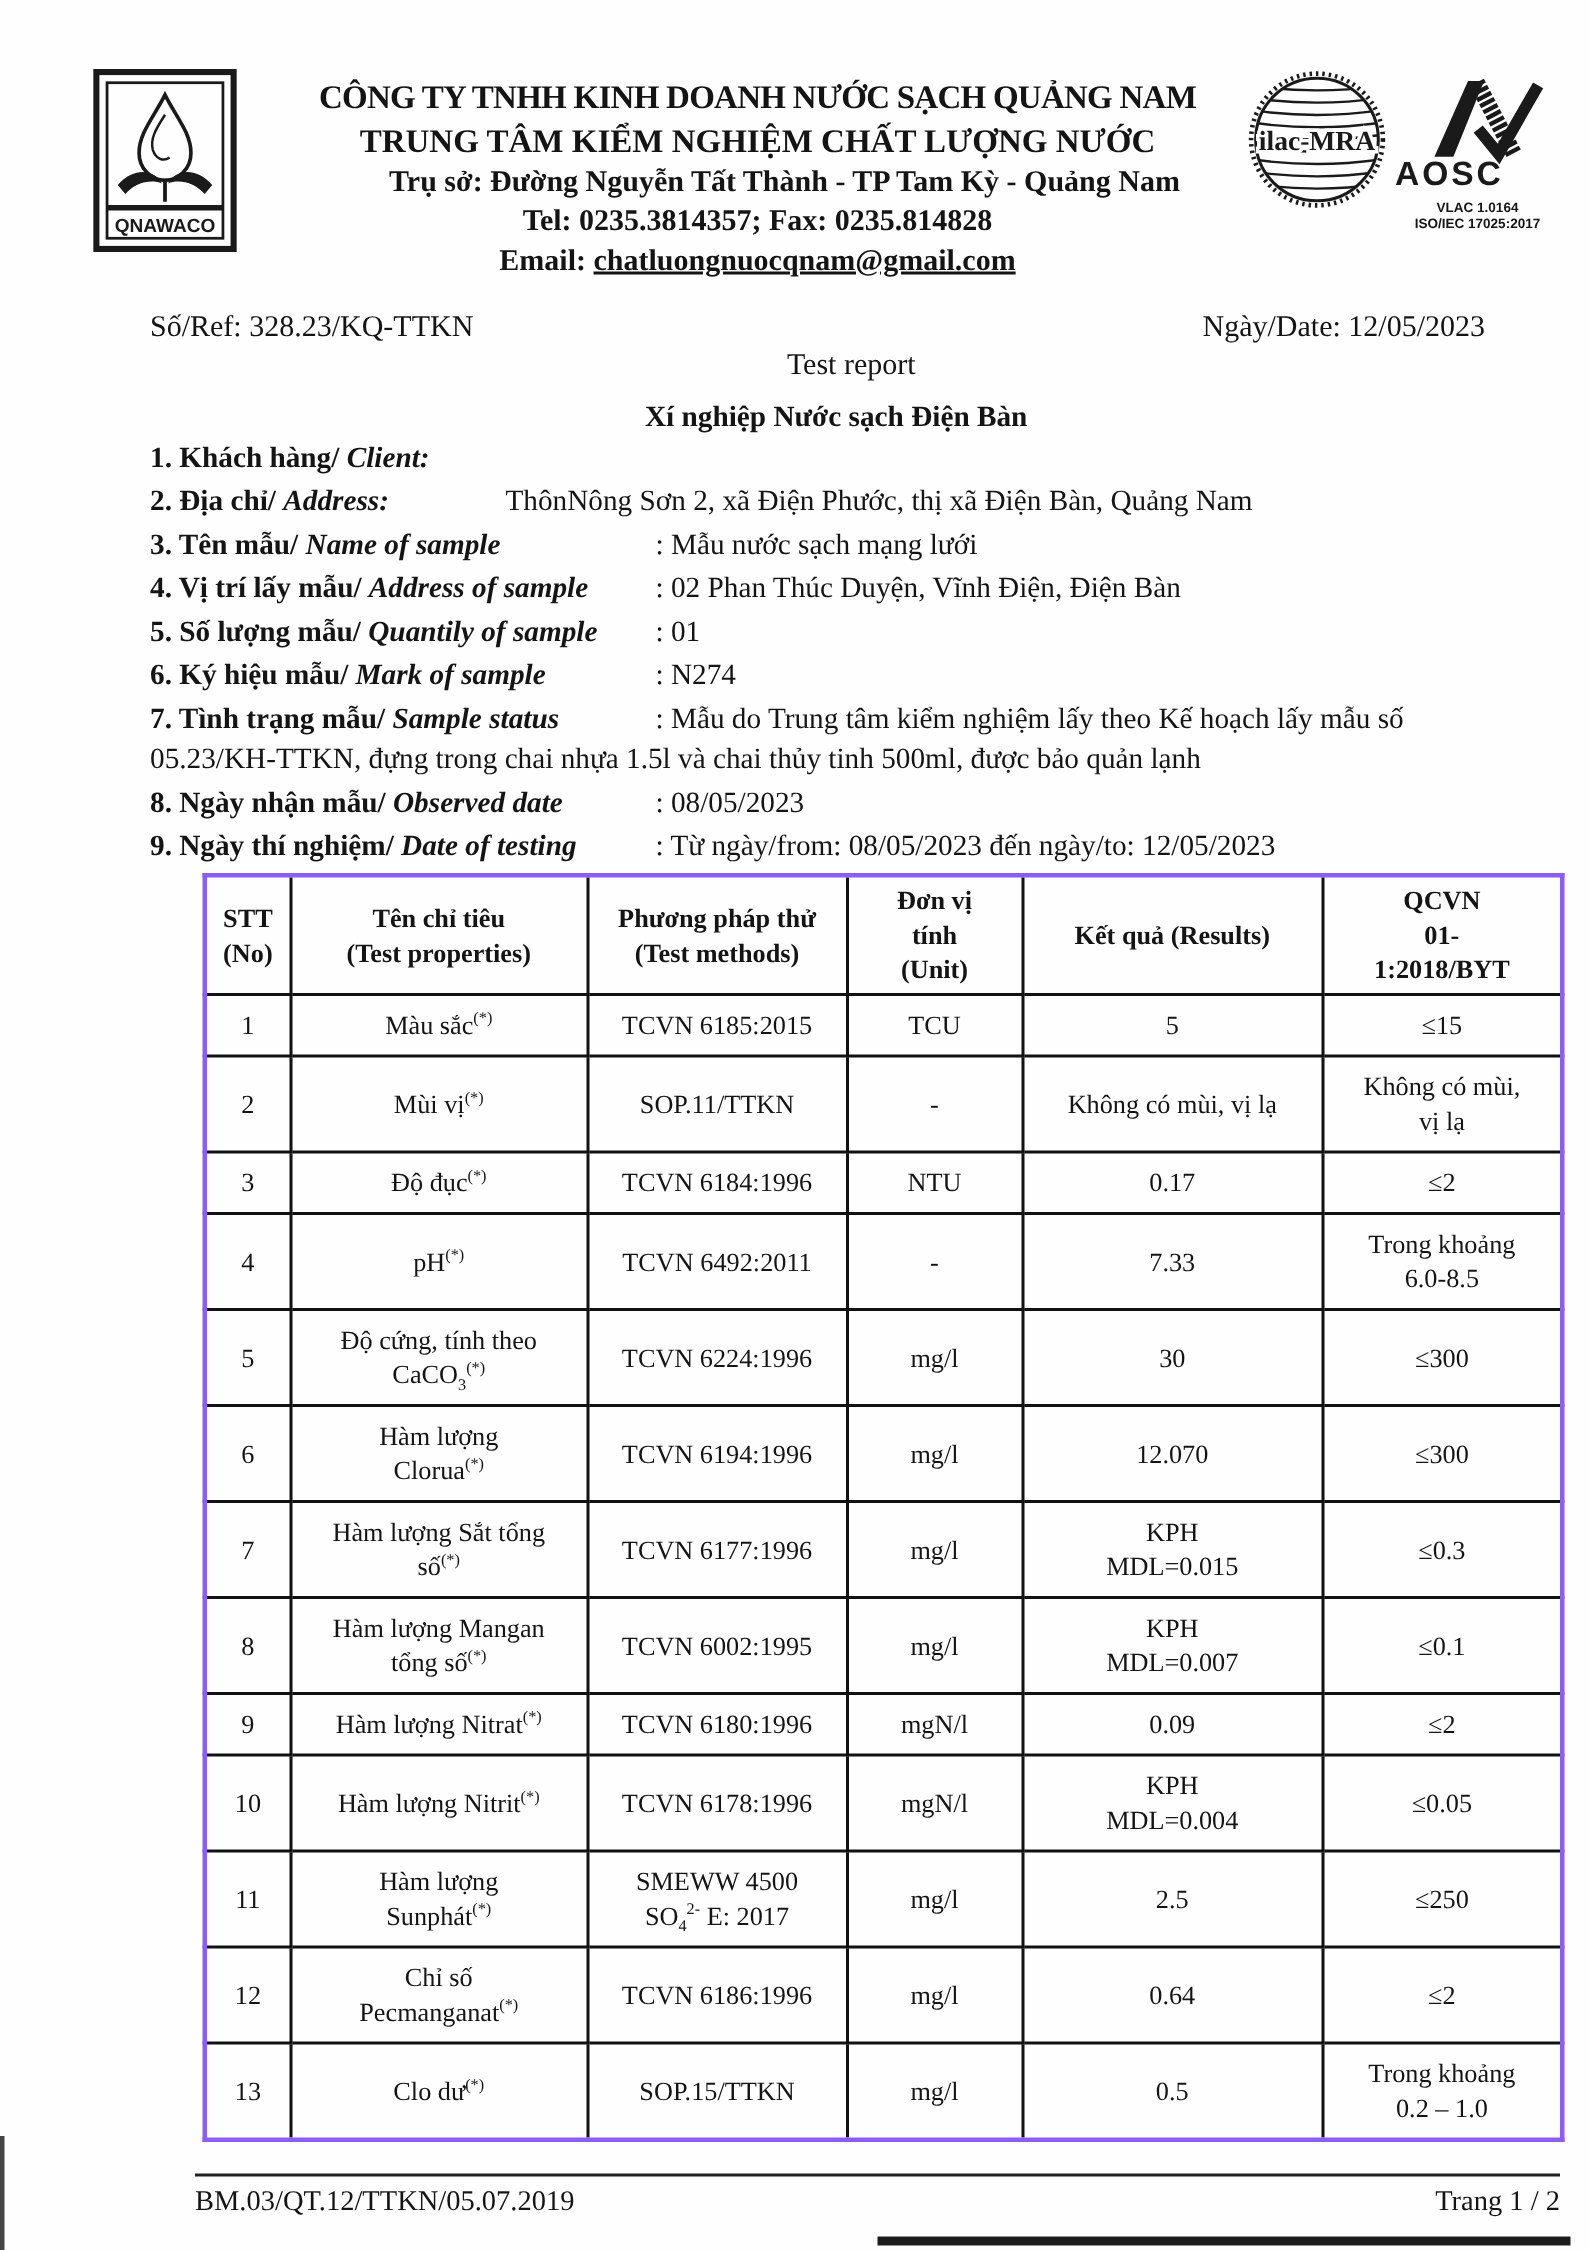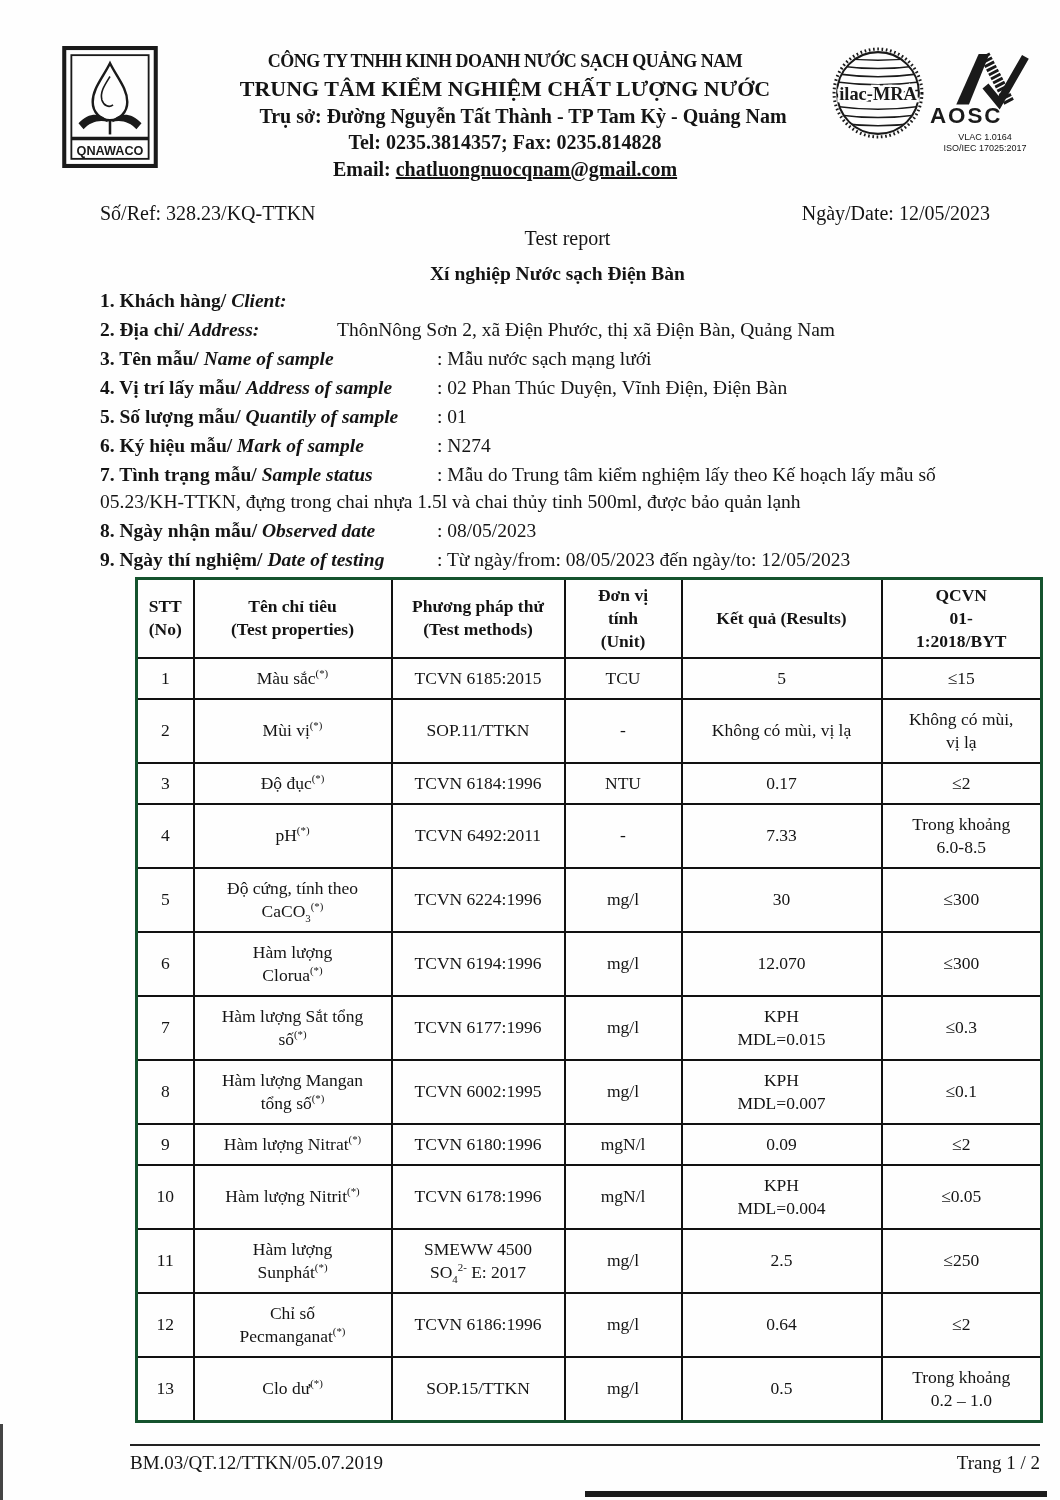--- a/index.html
+++ b/index.html
@@ -2,47 +2,47 @@
 <html><head>
 <meta charset="utf-8">
 <style>
   html,body{margin:0;padding:0;background:#e8e8e8;}
   .page{position:relative;width:1060px;height:1500px;background:#fefefe;overflow:hidden;
         font-family:"Liberation Serif","DejaVu Serif",serif;color:#141414;}
   
   .hdr{display:flex;align-items:flex-start;padding-top:46px;}
   .logo-left{width:117px;margin-left:62px;flex:0 0 auto;}
   .hdr-center{flex:1 1 auto;text-align:center;font-weight:bold;line-height:1.32;padding-top:4px;}
-  .hc1{font-size:18px;letter-spacing:-0.5px;}
+  .hc1{font-size:22px;letter-spacing:-0.5px;}
   .hc2{font-size:22px;}
   .hc3{font-size:20px;padding-left:36px;}
   .hc4{font-size:20px;}
   .hc5{font-size:20px;}
   .email-u{text-decoration:underline;font-family:Liberation Serif, serif;}
   .logos-right{width:215px;flex:0 0 auto;display:flex;margin-right:14px;}
-  .aosc-sub{font-family:"Liberation Sans","DejaVu Sans",sans-serif;font-size:9px;font-weight:normal;
+  .aosc-sub{font-family:"Liberation Sans","DejaVu Sans",sans-serif;font-size:9px;font-weight:bold;
             text-align:center;line-height:1.25;margin-top:-4px;}
   
   .meta{display:flex;justify-content:space-between;margin:20px 70px 0 100px;font-size:20px;}
   
   .title{width:905px;margin-left:115px;text-align:center;margin-top:2px;}
   .title-vi{font-size:23px;font-weight:bold;}
   .title-en{font-size:20px;font-weight:normal;margin-top:2px;}
   
   .info{margin:10px 50px 0 100px;font-size:19.5px;line-height:27px;}
   .info-line{overflow:hidden;margin-bottom:2px;}
   .info-line .en{font-style:italic;}
   
   table.results{border-collapse:collapse;margin-left:135px;margin-top:4px;width:905px;
                 font-size:17.5px;table-layout:fixed;}
   table.results th,table.results td{border:2px solid #111;text-align:center;vertical-align:middle;
                 white-space:pre-line;line-height:23px;}
   table.results th{font-weight:bold;padding:4px 3px;}
   table.results td{padding:8px 5px;}
-  table.results{border:3px solid #14532d;}
+  table.results{border:3px solid #8b5cf6;}
   sup{font-size:0.62em;line-height:0;} sub{font-size:0.62em;line-height:0;}
   
   .footer{width:910px;margin:21px 0 0 130px;border-top:2px solid #222;padding-top:6px;
           display:flex;justify-content:space-between;font-size:19px;}
   .artifact-bar{position:absolute;left:585px;top:1491px;width:462px;height:6px;background:#1c1c1c;}
   .artifact-edge{position:absolute;left:0;top:1424px;width:3px;height:76px;background:#444;}
 </style>
 </head>
 <body>
 

